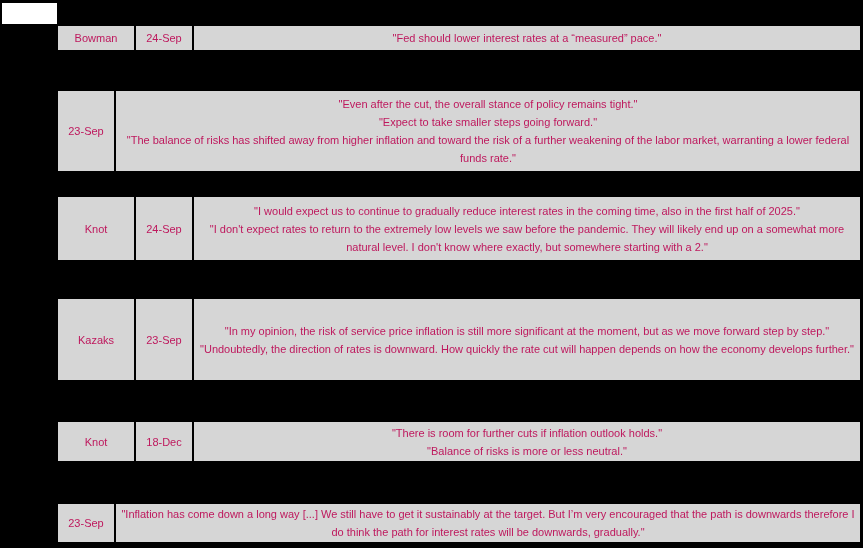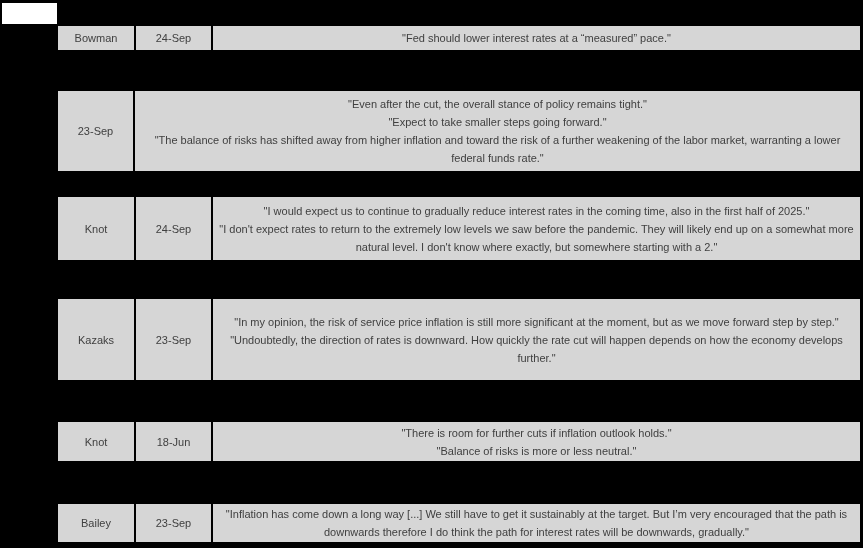--- a/index.html
+++ b/index.html
@@ -6,21 +6,21 @@
     margin: 0;
     padding: 0;
     background: #000000;
   }
   .page {
     position: relative;
     width: 863px;
     height: 548px;
     background: #000000;
     font-family: "Liberation Sans", sans-serif;
-    color: #404040;
+    color: #be185d;
     overflow: hidden;
   }
   .blank-cell {
     position: absolute;
     left: 2px;
     top: 3px;
     width: 55px;
     height: 21px;
     background: #ffffff;
   }
@@ -41,21 +41,21 @@
     background: #d6d6d6;
     border: 1px solid #000000;
     box-sizing: border-box;
     display: flex;
     align-items: center;
     justify-content: center;
     font-size: 11px;
     line-height: 14px;
   }
   .cell.name { width: 78px; flex: none; }
-  .cell.date { width: 77px; flex: none; }
+  .cell.date { width: 58px; flex: none; }
   .cell.quote {
     flex: 1;
     flex-direction: column;
     text-align: center;
     line-height: 18px;
     padding: 0 5px;
   }
   .quote-line {
     width: 100%;
   }
@@ -97,28 +97,27 @@
     <div class="cell name">Kazaks</div>
     <div class="cell date">23-Sep</div>
     <div class="cell quote">
       <div class="quote-line">"In my opinion, the risk of service price inflation is still more significant at the moment, but as we move forward step by step."</div>
       <div class="quote-line">"Undoubtedly, the direction of rates is downward. How quickly the rate cut will happen depends on how the economy develops further."</div>
     </div>
   </div>
 
   <div class="row row-4">
     <div class="cell name">Knot</div>
-    <div class="cell date">18-Jun</div>
+    <div class="cell date">18-Dec</div>
     <div class="cell quote">
       <div class="quote-line">"There is room for further cuts if inflation outlook holds."</div>
       <div class="quote-line">"Balance of risks is more or less neutral."</div>
     </div>
   </div>
 
   <div class="row row-5">
-    <div class="cell name">Bailey</div>
     <div class="cell date">23-Sep</div>
     <div class="cell quote">
       <div class="quote-line">"Inflation has come down a long way [...] We still have to get it sustainably at the target. But I’m very encouraged that the path is downwards therefore I do think the path for interest rates will be downwards, gradually."</div>
     </div>
   </div>
 
 </div>
 
 </body></html>

